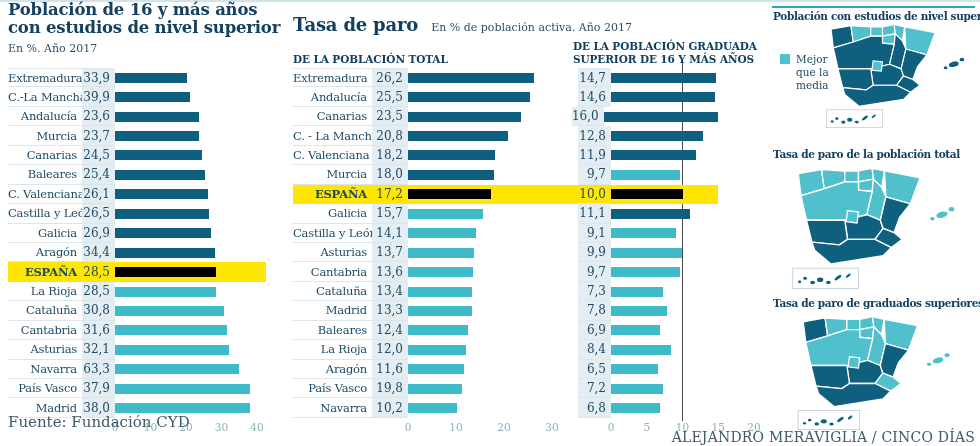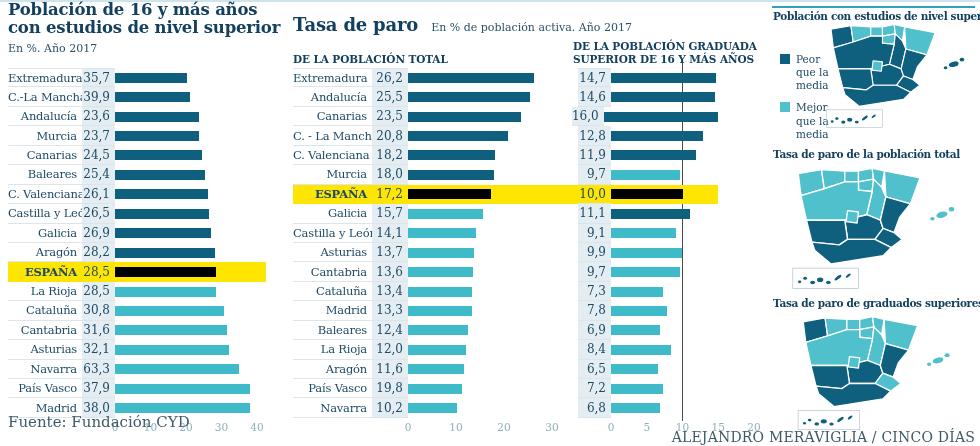--- a/index.html
+++ b/index.html
@@ -69,21 +69,21 @@
 <div id="canvas">
   <div class="topline"></div>
 
   <div id="sec-left">
     <div class="chart-title" style="width:280px;">Población de 16 y más años con estudios de nivel superior</div>
     <div class="chart-sub">En %. Año 2017</div>
     <div class="rows" id="rows1">
         <div class="crow">
           <div class="lv">
             <span class="lbl">Extremadura</span>
-            <span class="val">35,7</span>
+            <span class="val">33,9</span>
           </div>
           <div class="bz">
             <div class="bar band-worse" style="width: 72.1px;"></div>
           </div>
         </div>
         <div class="crow">
           <div class="lv">
             <span class="lbl">C.-La Mancha</span>
             <span class="val">39,9</span>
           </div>
@@ -150,21 +150,21 @@
             <span class="lbl">Galicia</span>
             <span class="val">26,9</span>
           </div>
           <div class="bz">
             <div class="bar band-worse" style="width: 95.5px;"></div>
           </div>
         </div>
         <div class="crow">
           <div class="lv">
             <span class="lbl">Aragón</span>
-            <span class="val">28,2</span>
+            <span class="val">34,4</span>
           </div>
           <div class="bz">
             <div class="bar band-worse" style="width: 100.1px;"></div>
           </div>
         </div>
         <div class="crow hl">
           <div class="lv">
             <span class="lbl">ESPAÑA</span>
             <span class="val">28,5</span>
           </div>
@@ -521,24 +521,20 @@
         <span class="tick" style="left: 389.5px;">10</span>
         <span class="tick" style="left: 425.25px;">15</span>
         <span class="tick" style="left: 461px;">20</span>
       </div>
   </div>
 
   <div id="sec-maps">
     <div class="maps-rule"></div>
     <div class="map-title" style="top:10px;">Población con estudios de nivel superior</div>
     <div class="legend" id="legend">
-        <div class="leg-item">
-          <span class="leg-sq" style="background: rgb(15, 95, 127);"></span>
-          <span class="leg-txt">Peor que la media</span>
-        </div>
         <div class="leg-item">
           <span class="leg-sq" style="background: rgb(79, 192, 204);"></span>
           <span class="leg-txt">Mejor que la media</span>
         </div>
       </div>
     <div class="mapsvg" id="map0" style="left:52px;top:17px;"><svg width="152" height="112" viewBox="0 0 130 95">
           <path d="M6,10L23,7L25,21L8,26Z" fill="#0f5f7f" stroke="#fff" stroke-width="1" stroke-linejoin="round"></path>
           <path d="M23,7L40,8L40,16L25,21Z" fill="#4fc0cc" stroke="#fff" stroke-width="1" stroke-linejoin="round"></path>
           <path d="M40,8L50,8L50,16L40,16Z" fill="#4fc0cc" stroke="#fff" stroke-width="1" stroke-linejoin="round"></path>
           <path d="M50,8L60,6L61,14L50,16Z" fill="#4fc0cc" stroke="#fff" stroke-width="1" stroke-linejoin="round"></path>

